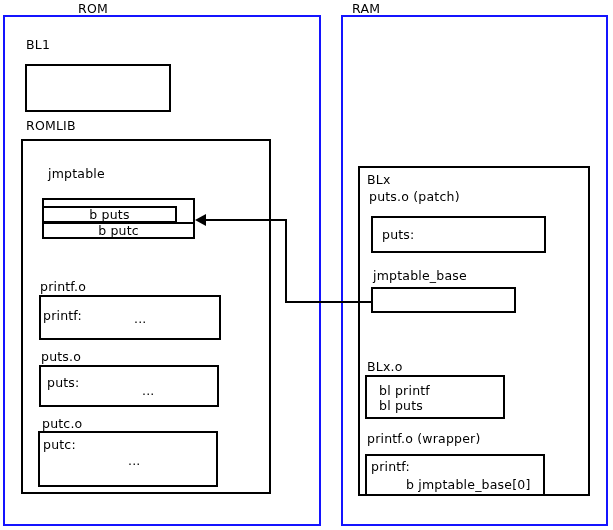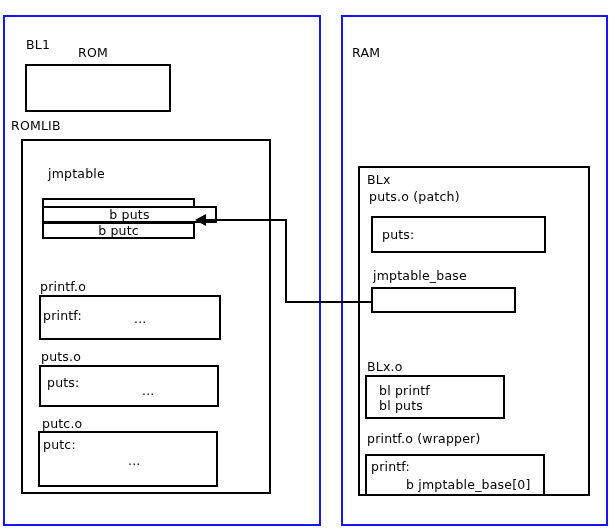--- a/index.html
+++ b/index.html
@@ -23,21 +23,20 @@
   .region {
     border: 2px solid #1414ff;
     box-sizing: border-box;
     background: transparent;
   }
   .region-label {
     font-size: 12.5px;
     color: #000000;
     white-space: nowrap;
     letter-spacing: 0.3px;
-    margin-top: 44px;
   }
 
   
   .box {
     border: 2px solid #000000;
     box-sizing: border-box;
     background: #ffffff;
   }
 
   
@@ -88,26 +87,26 @@
 <div id="canvas">
 
   <div class="abs region-label" style="left:78px; top:1px;">ROM</div>
   <div class="abs region" style="left:3px; top:15px; width:318px; height:511px;"></div>
 
   <div class="abs lbl" style="left:26px; top:37px;">BL1</div>
   <div class="abs box" style="left:25px; top:64px; width:146px; height:48px;">
     <div class="code abs" style="left:6px; top:4px;"></div>
   </div>
 
-  <div class="abs lbl" style="left:11px; top:118px;">ROMLIB</div>
+  <div class="abs lbl" style="left:26px; top:118px;">ROMLIB</div>
   <div class="abs box" style="left:21px; top:139px; width:250px; height:355px;"></div>
 
   <div class="abs lbl" style="left:48px; top:166px;">jmptable</div>
   <div class="abs jmp-row" style="left:42px; top:198px; width:153px; height:34px;">b printf</div>
-  <div class="abs jmp-row" style="left:42px; top:206px; width:175px; height:17px;">b puts</div>
+  <div class="abs jmp-row" style="left:42px; top:206px; width:135px; height:17px;">b puts</div>
   <div class="abs jmp-row" style="left:42px; top:222px; width:153px; height:17px;">b putc</div>
 
   <div class="abs lbl" style="left:40px; top:279px;">printf.o</div>
   <div class="abs box" style="left:39px; top:295px; width:182px; height:45px;">
     <div class="code abs" style="left:2px; top:11px;">printf:</div>
     <div class="code abs" style="left:93px; top:14px;">...</div>
   </div>
 
   <div class="abs lbl" style="left:41px; top:349px;">puts.o</div>
   <div class="abs box" style="left:39px; top:365px; width:180px; height:42px;">

